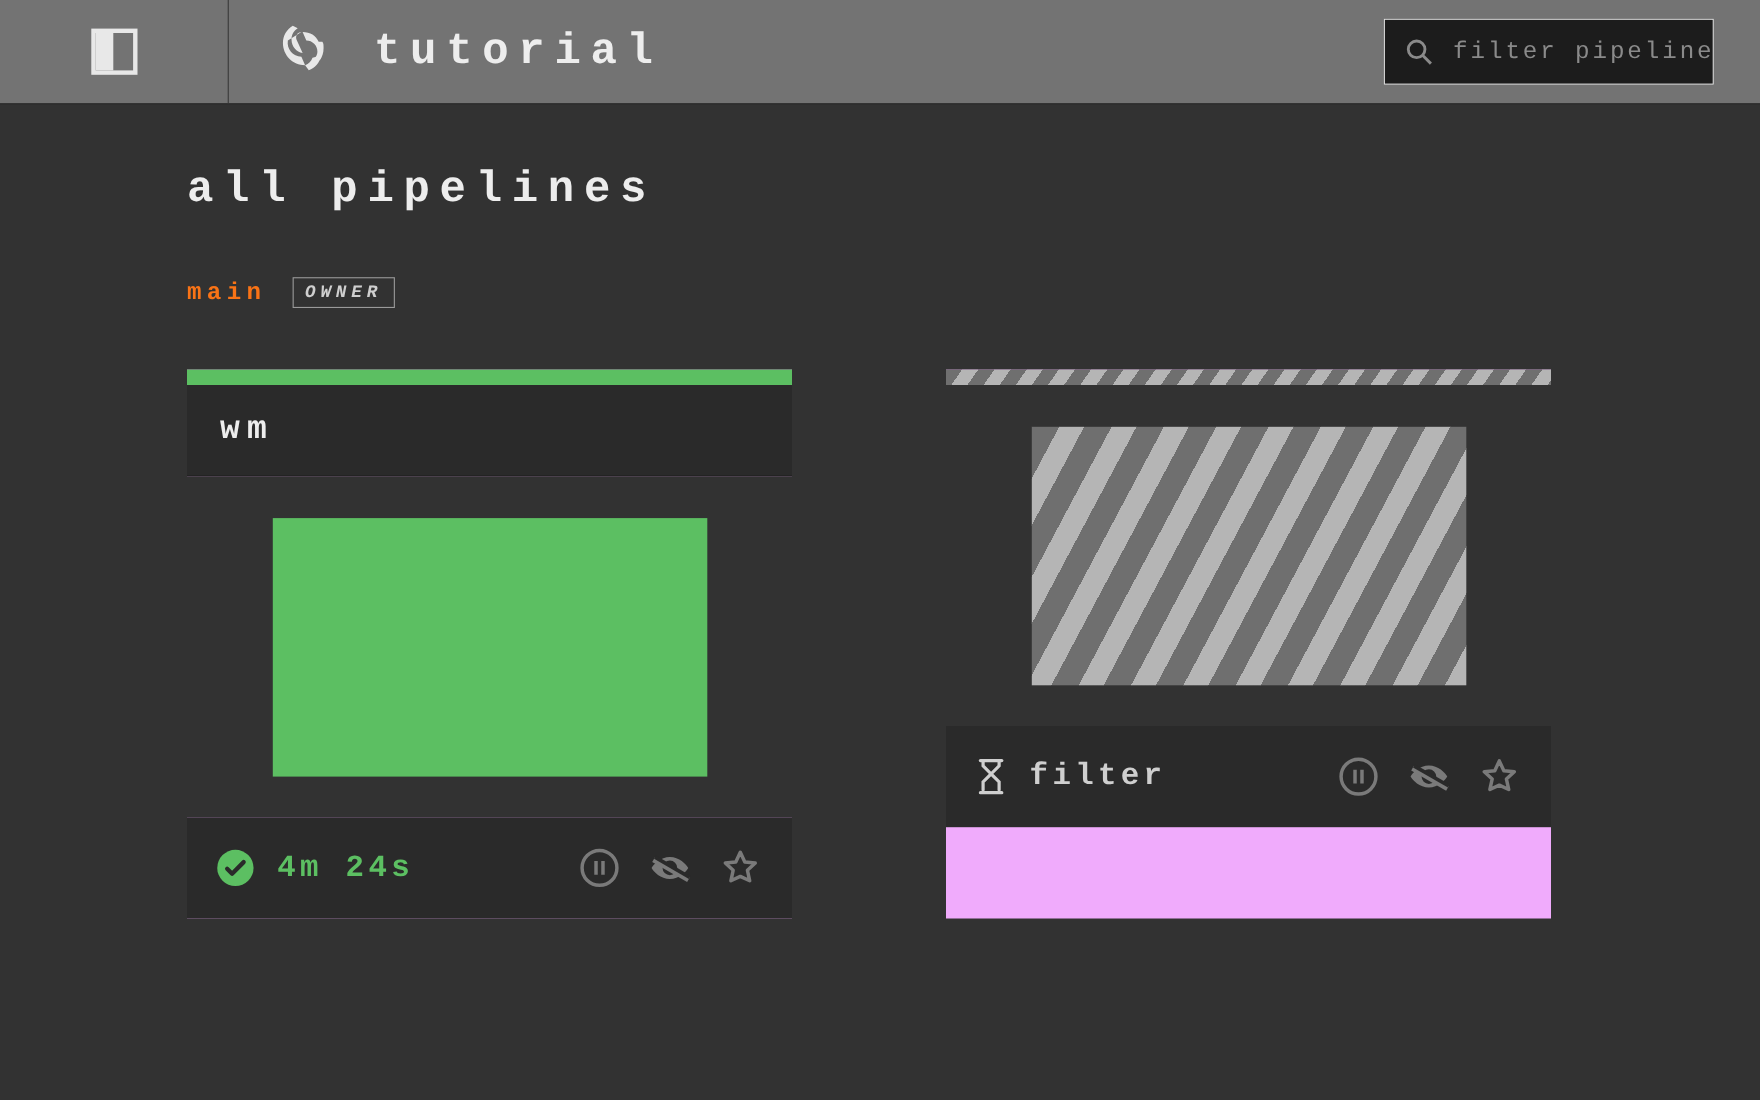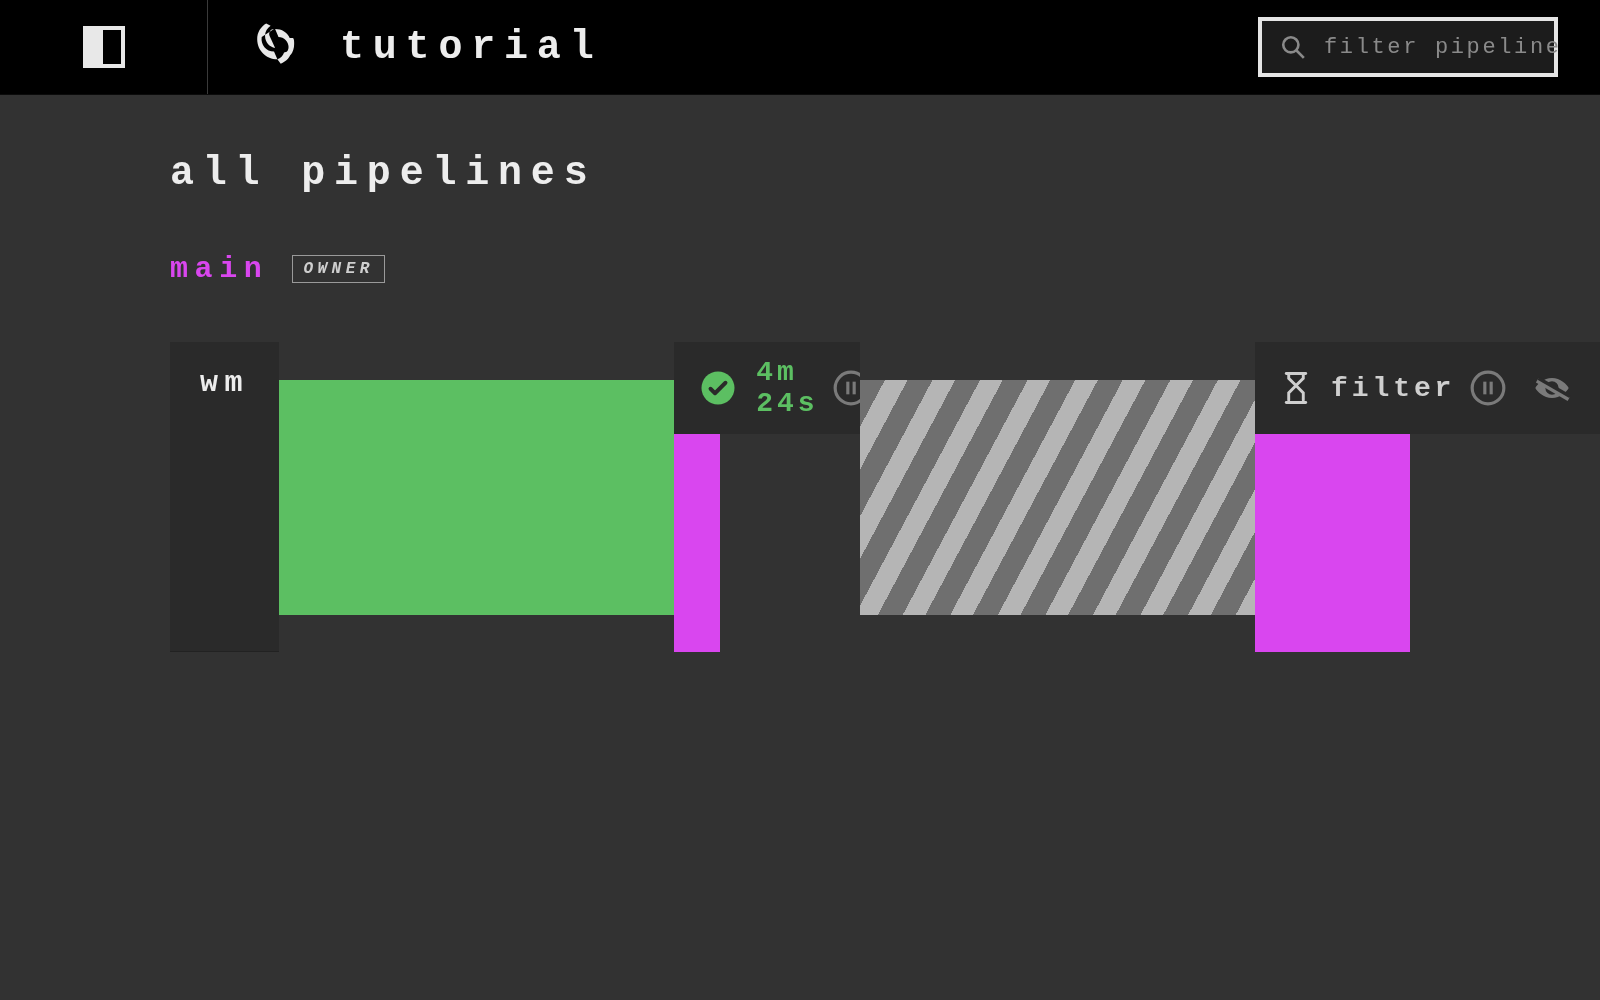--- a/index.html
+++ b/index.html
@@ -5,21 +5,21 @@
   * { box-sizing: border-box; margin: 0; padding: 0; }
   html, body { width: 1600px; height: 1000px; overflow: hidden; }
   body {
     background: #323232;
     font-family: "Courier New", Courier, monospace;
     color: #cfcfcf;
     letter-spacing: 0.08em;
   }
   .topbar {
     height: 95px;
-    background: #000000;
+    background: #737373;
     display: flex;
     align-items: center;
     padding: 0 24px 0 0;
     border-bottom: 1px solid #0b0b0b;
   }
   .hamburger-cell {
     width: 208px;
     height: 100%;
     display: flex;
     align-items: center;
@@ -47,21 +47,21 @@
   }
   .title {
     font-size: 40px;
     font-weight: 700;
     color: #ededed;
     letter-spacing: 0.22em;
   }
   .search {
     width: 300px;
     height: 60px;
-    border: 4px solid #e5e5e5;
+    border: 1px solid #e5e5e5;
     background: #1c1c1c;
     display: flex;
     align-items: center;
     gap: 18px;
     padding: 0 18px;
     margin-right: 18px;
   }
   .search input {
     flex: 1;
     background: transparent;
@@ -77,41 +77,42 @@
   .content { padding: 56px 170px; }
   .page-title {
     font-size: 40px;
     font-weight: 700;
     color: #ededed;
     letter-spacing: 0.22em;
     margin-bottom: 56px;
   }
   .team-row { display: flex; align-items: center; gap: 24px; margin-bottom: 56px; }
   .team-name {
-    font-size: 30px;
-    font-weight: 700;
-    color: #d946ef;
+    font-size: 22px;
+    font-weight: 700;
+    color: #f97316;
     letter-spacing: 0.22em;
   }
   .owner-badge {
     border: 1px solid #9a9a9a;
     font-size: 16px;
     letter-spacing: 0.28em;
     padding: 4px 10px;
     color: #cfcfcf;
     text-transform: uppercase;
     font-weight: 700;
     font-style: italic;
   }
 
   .cards { display: flex; gap: 140px; }
   .card {
     width: 550px;
-    background: #d946ef;
-    display: flex;
+    background: #f0abfc;
+    display: flex;
+    flex-direction: column;
   }
   .card-stripe { height: 14px; }
   .stripe-green { background: #5cbf62; }
   .stripe-paused {
     background: repeating-linear-gradient(
       125deg,
       #6f6f6f 0 12px,
       #b5b5b5 12px 24px
     );
   }

